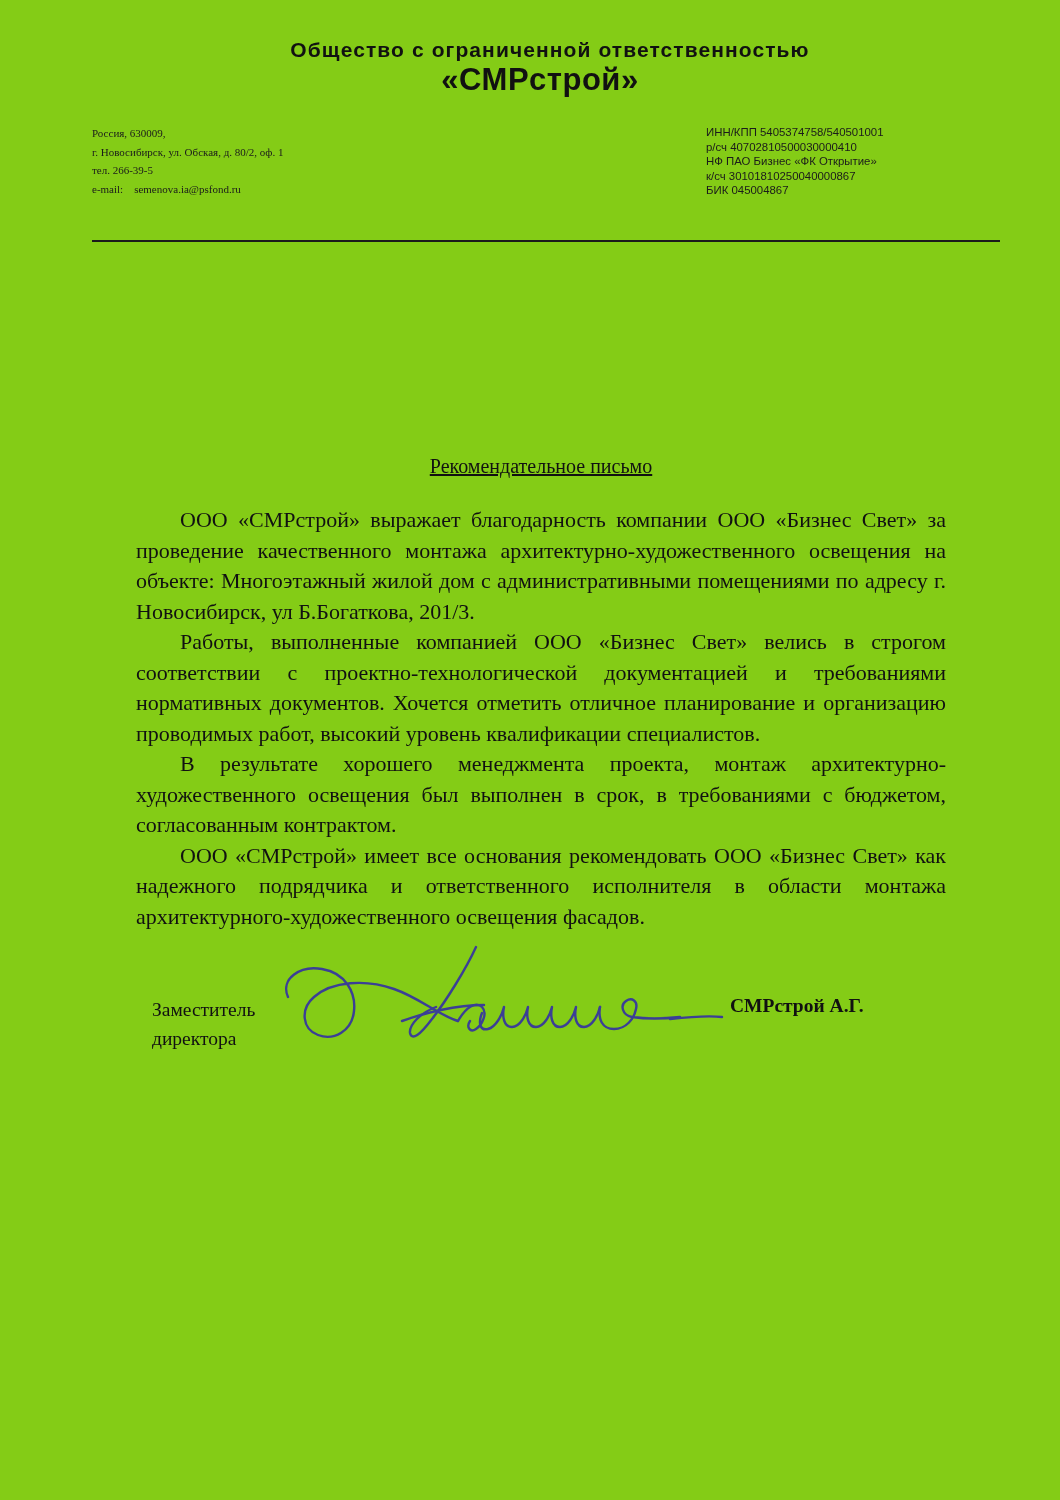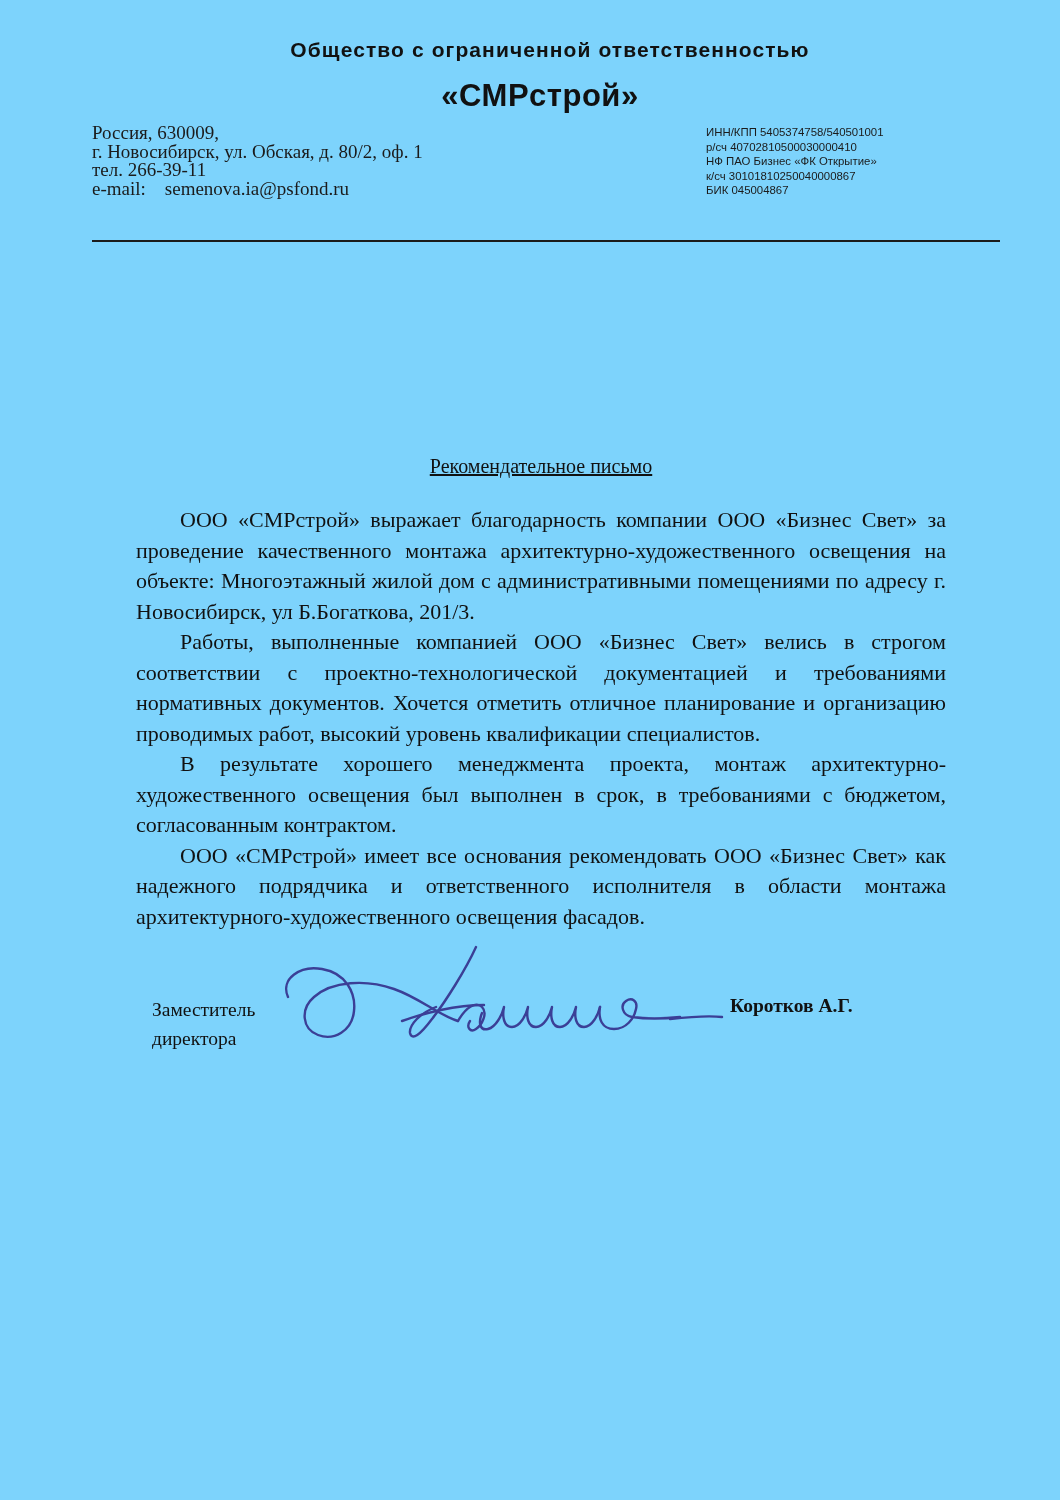--- a/index.html
+++ b/index.html
@@ -11,21 +11,21 @@
     width: 1060px;
     height: 1500px;
     position: relative;
     font-family: "Liberation Serif", serif;
     color: #1a1a1a;
     overflow: hidden;
   }
   .page {
     position: absolute;
     inset: 0;
-    background: #7dd3fc;
+    background: #84cc16;
   }
 
   
   .letterhead {
     position: absolute;
     left: 0;
     right: 0;
     top: 38px;
   }
   .company-type {
@@ -37,36 +37,35 @@
     color: #111;
     margin-left: 40px;
   }
   .company-name {
     text-align: center;
     font-family: "Liberation Sans", sans-serif;
     font-weight: bold;
     font-size: 31px;
     letter-spacing: 0.5px;
     color: #111;
-    margin-top: 16px;
     margin-left: 20px;
   }
 
   .info-row {
     position: absolute;
     top: 86px;
     left: 0;
     right: 0;
     height: 80px;
   }
   .contacts {
     position: absolute;
     left: 92px;
     top: 0;
-    font-size: 19px;
+    font-size: 11px;
     line-height: 18.5px;
     color: #1b1b1b;
   }
   .contacts .email-row {
     white-space: pre;
   }
   .bank {
     position: absolute;
     left: 706px;
     top: 1px;
@@ -154,21 +153,21 @@
 <div class="page">
 
   <div class="letterhead">
     <div class="company-type">Общество с ограниченной ответственностью</div>
     <div class="company-name">«СМРстрой»</div>
 
     <div class="info-row">
       <div class="contacts">
         <div>Россия, 630009,</div>
         <div>г. Новосибирск, ул. Обская, д. 80/2, оф. 1</div>
-        <div>тел. 266-39-11</div>
+        <div>тел. 266-39-5</div>
         <div class="email-row">e-mail:    semenova.ia@psfond.ru</div>
       </div>
 
       <div class="bank">
         <div>ИНН/КПП  5405374758/540501001</div>
         <div>р/сч 40702810500030000410</div>
         <div>НФ ПАО Бизнес «ФК Открытие»</div>
         <div>к/сч 30101810250040000867</div>
         <div>БИК 045004867</div>
       </div>
@@ -197,16 +196,16 @@
         <path d="M18,62 C10,44 30,30 52,34 C76,38 86,58 84,76 C82,96 64,106 48,100 C32,94 30,74 44,62 C62,46 96,44 124,54 C150,63 168,80 188,86"></path>
         <path d="M206,12 C196,34 176,66 162,84 C150,100 142,106 140,98 C139,90 150,78 166,72"></path>
         <path d="M132,86 C154,78 186,70 214,70"></path>
         <path d="M188,86 C196,72 206,66 212,72 C218,78 212,90 206,94 C200,98 196,92 200,86"></path>
         <path d="M212,78 C208,88 210,96 218,94 C226,92 232,80 234,72 C232,82 234,92 242,92 C250,92 256,80 258,72 C256,82 258,92 266,92 C274,92 280,80 282,72 C280,82 282,92 290,92 C298,92 304,80 306,72 C304,82 306,92 314,92 C322,92 328,80 330,72"></path>
         <path d="M330,72 C328,84 332,94 344,94 C356,94 364,84 366,74 C368,66 362,62 356,66 C350,70 352,80 362,82 C376,84 392,84 410,82"></path>
         <path d="M400,84 C418,82 436,80 452,82"></path>
       </g>
     </svg>
 
-    <div class="sign-name">Коротков А.Г.</div>
+    <div class="sign-name">СМРстрой А.Г.</div>
   </div>
 
 </div>
 
 </body></html>

